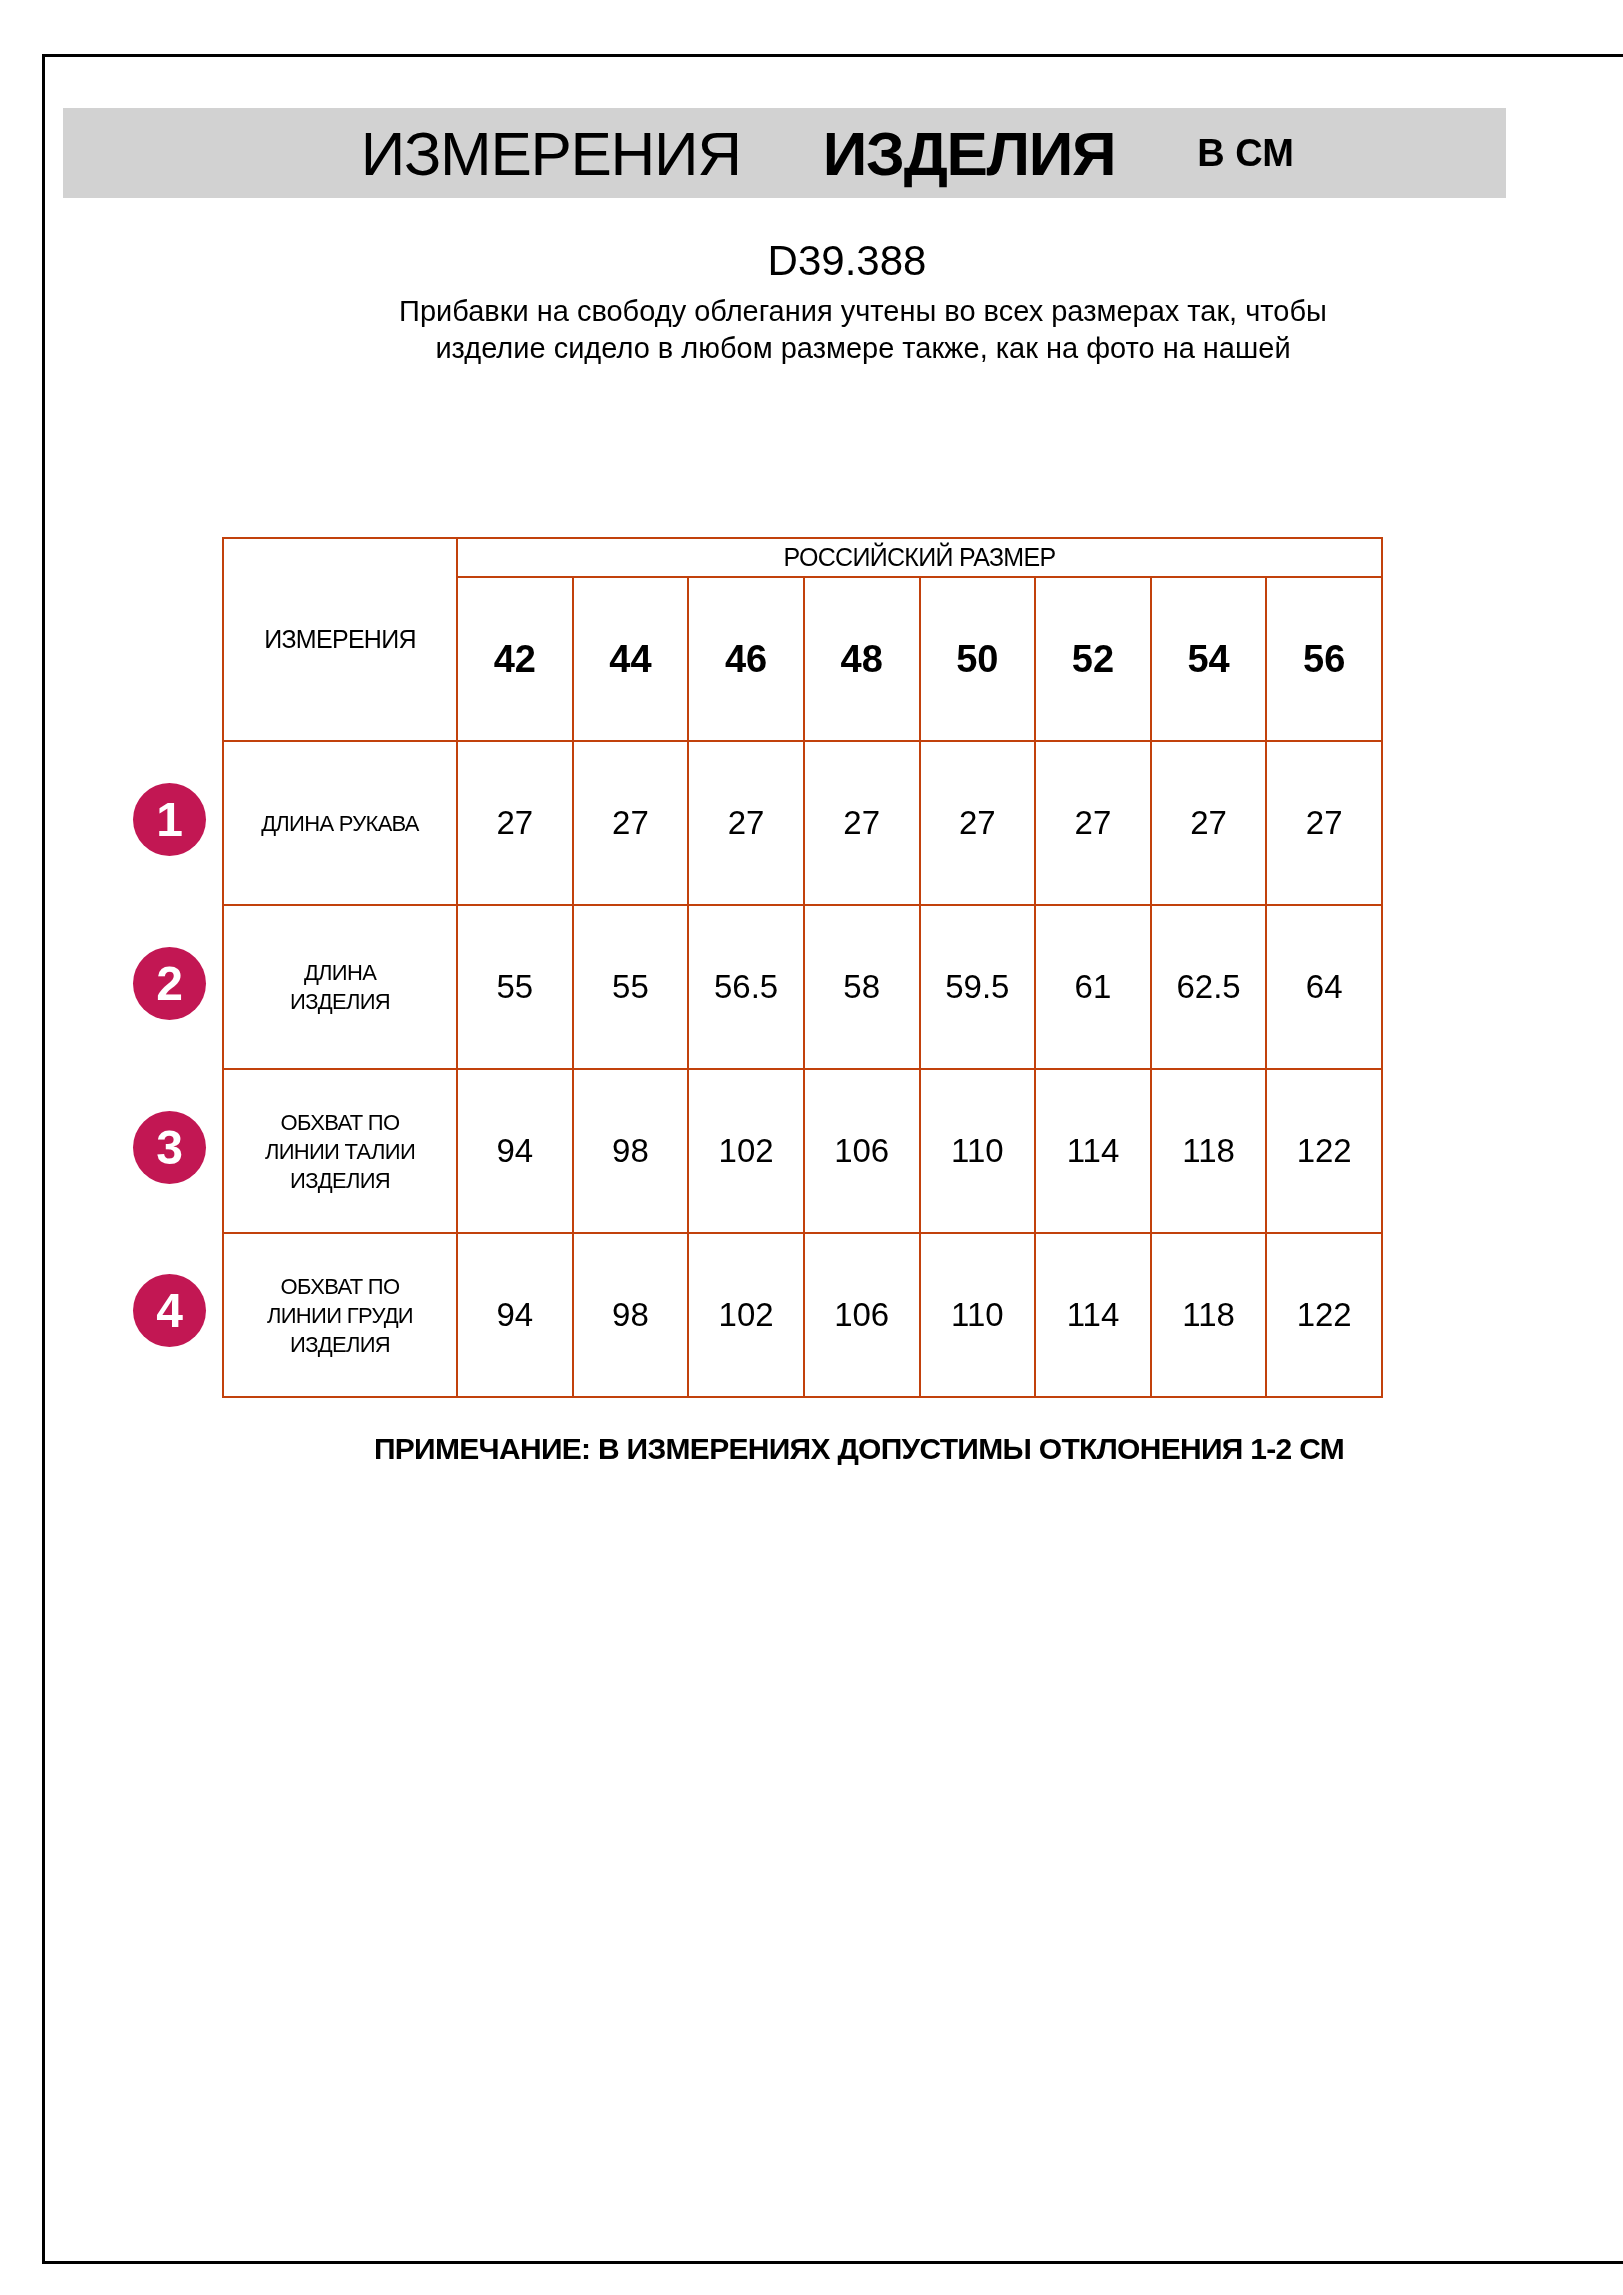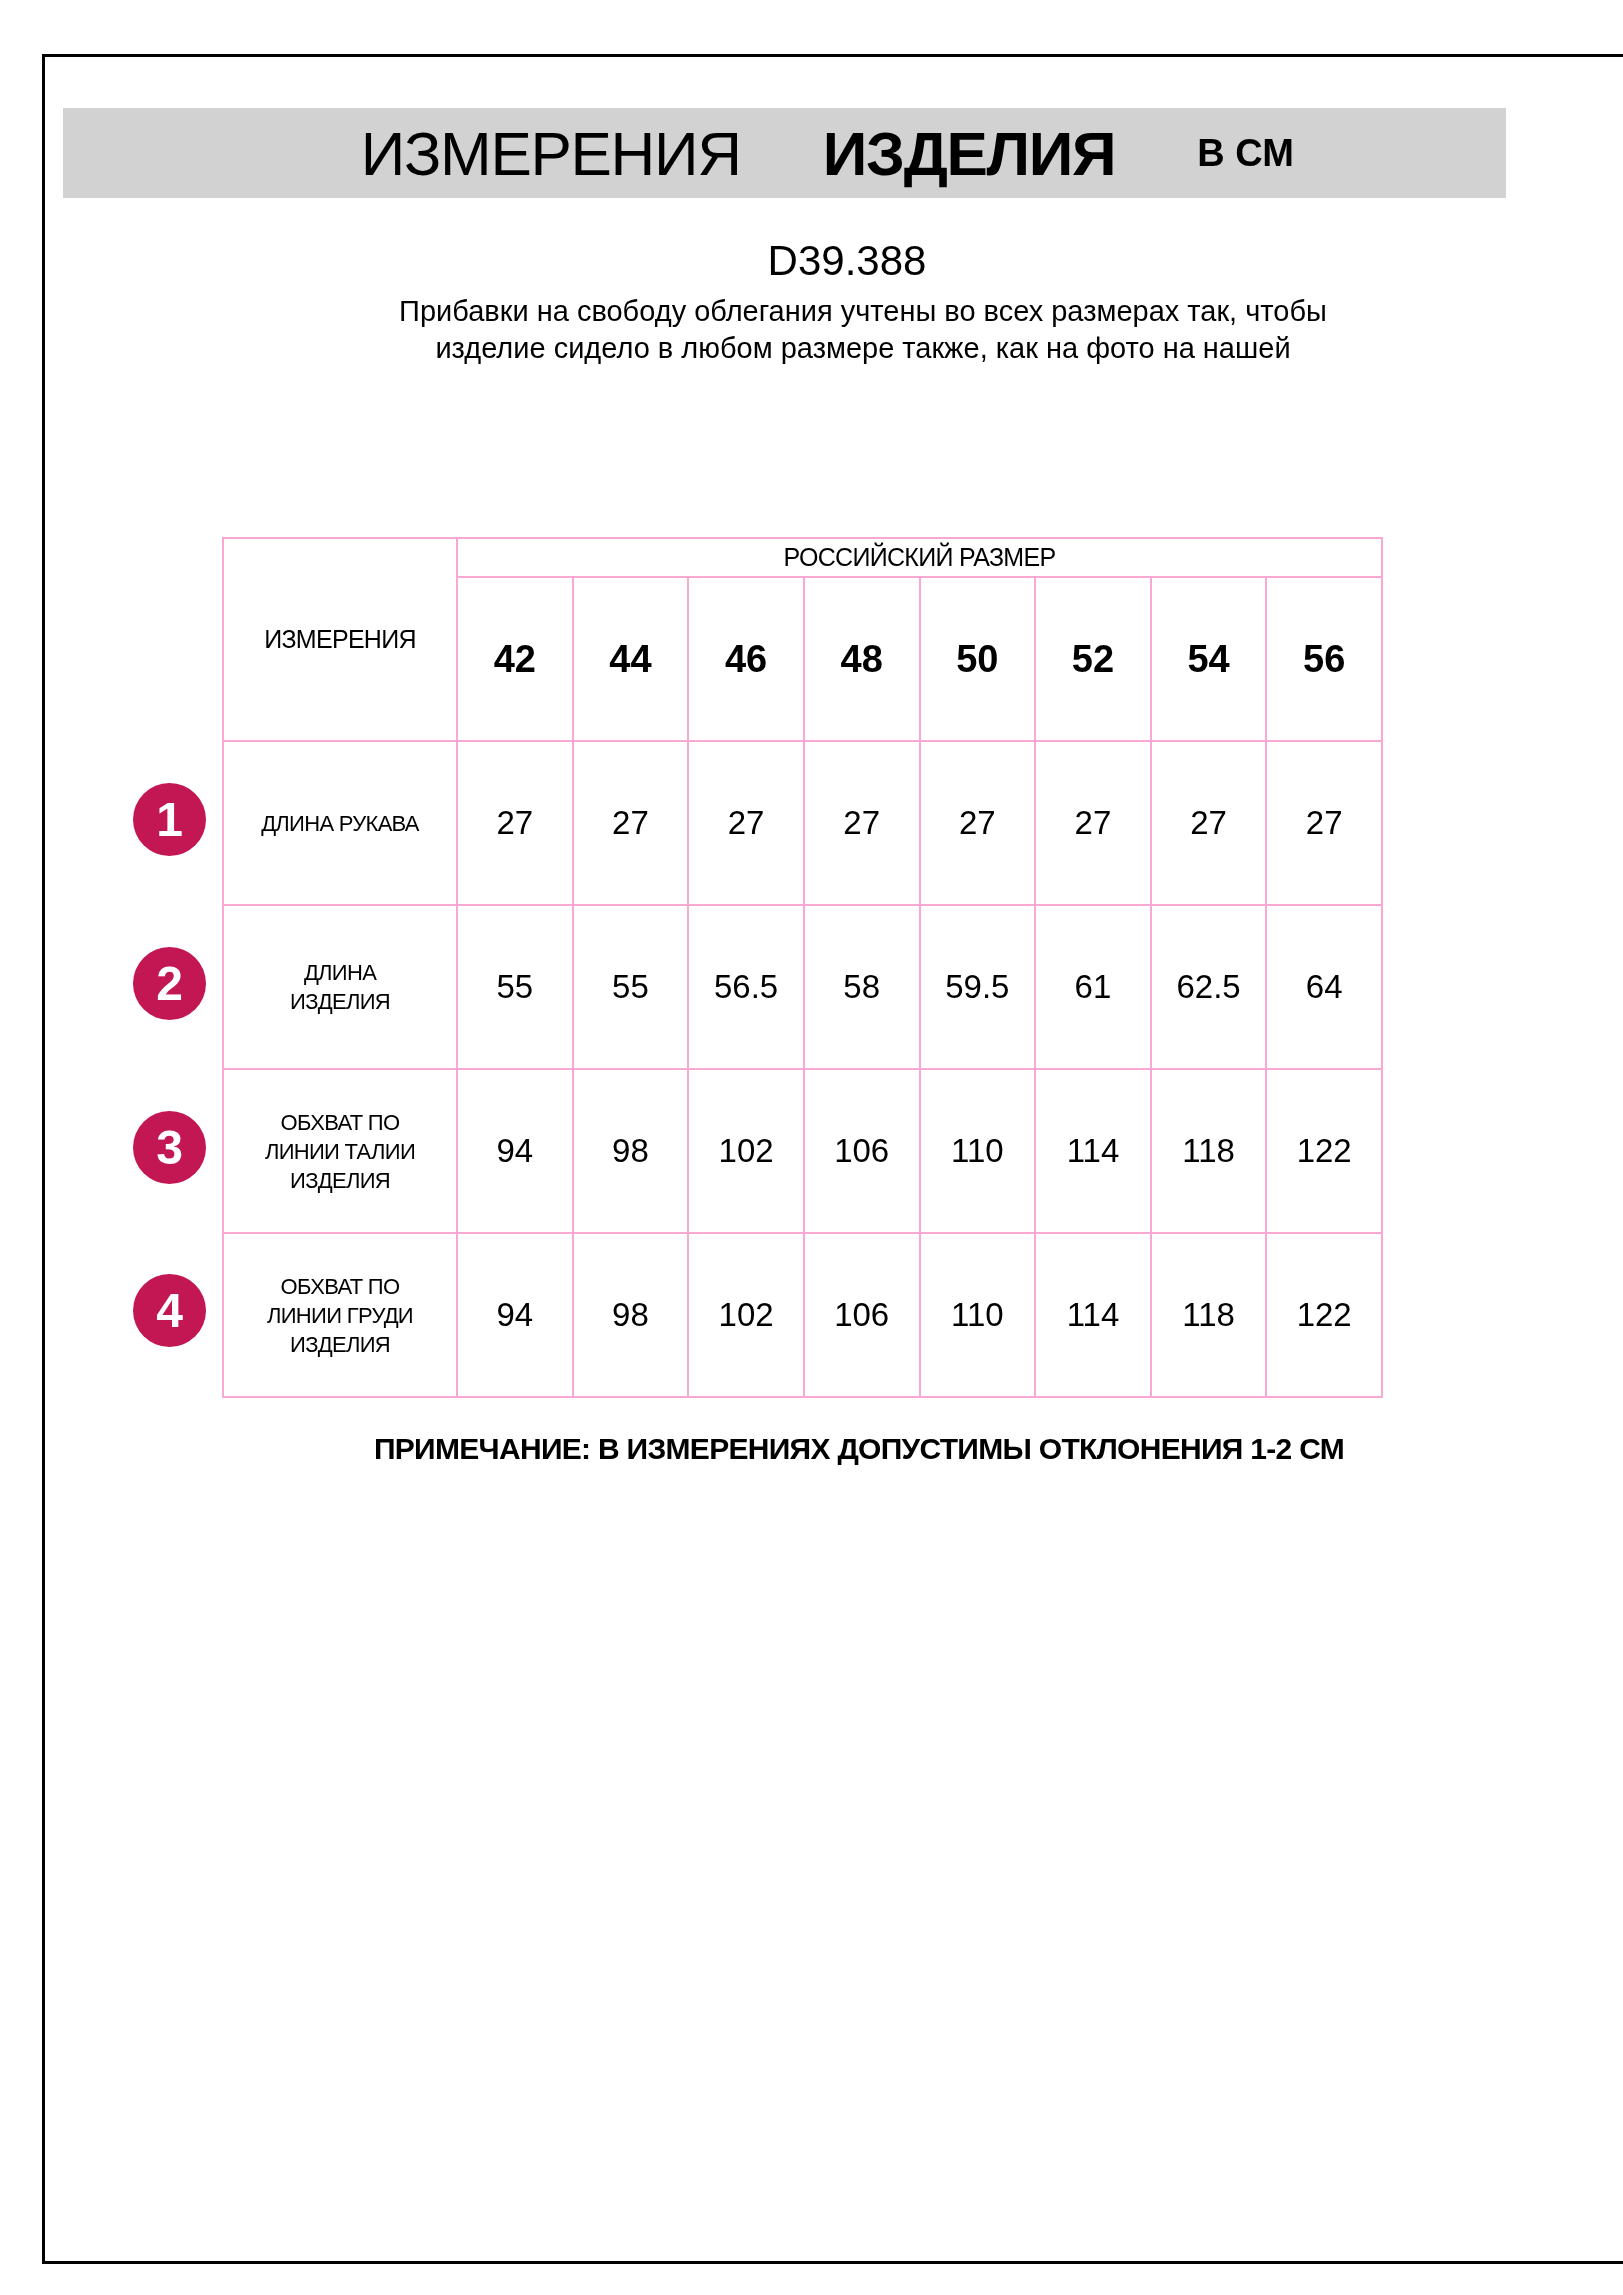--- a/index.html
+++ b/index.html
@@ -49,21 +49,21 @@
   .description .line { display: block; }
   table.size-table {
     position: absolute;
     left: 177px; top: 480px;
     width: 1161px;
     border-collapse: collapse;
     table-layout: fixed;
     border: 2.6px solid #000;
   }
   table.size-table td {
-    border: 2px solid #f9a8d4;
+    border: 2px solid #c2410c;
     text-align: center;
     vertical-align: middle;
     padding: 0;
     overflow: hidden;
   }
   td.cell-corner { font-size: 25px; letter-spacing: -0.7px; }
   td.cell-size-header {
     font-size: 25px;
     height: 37px;
     border-bottom-width: 1.3px;

